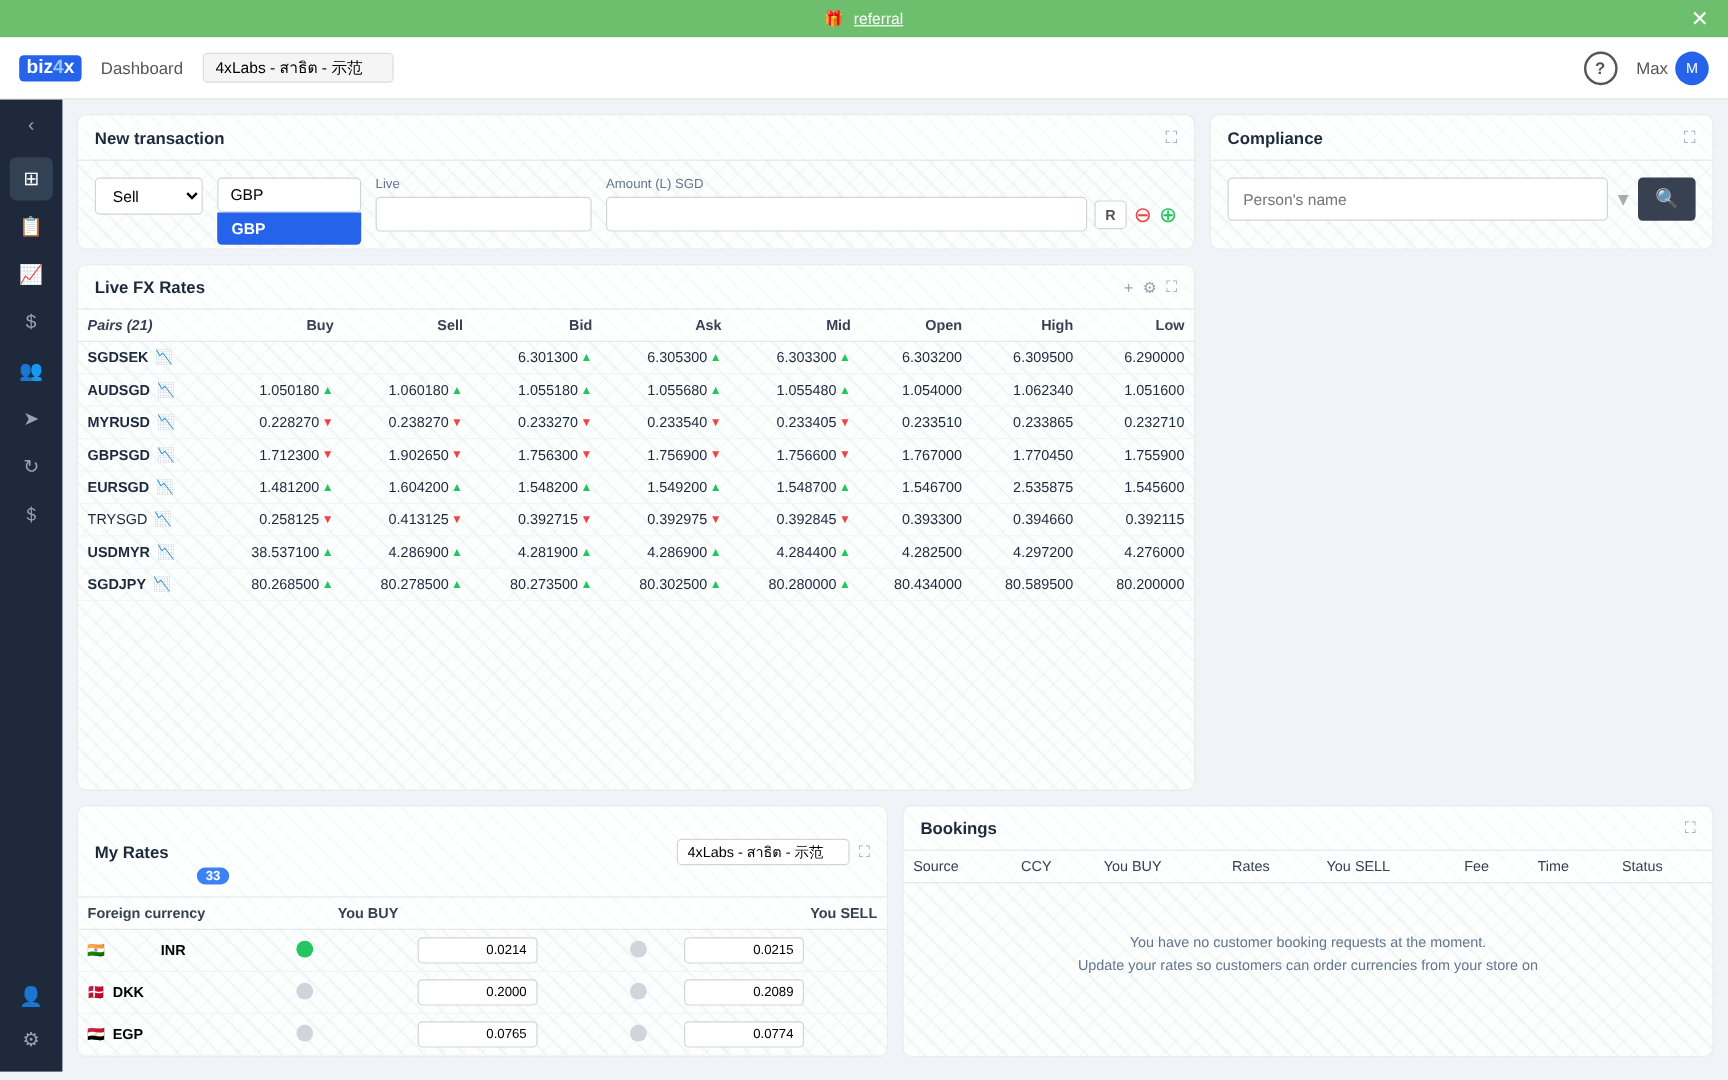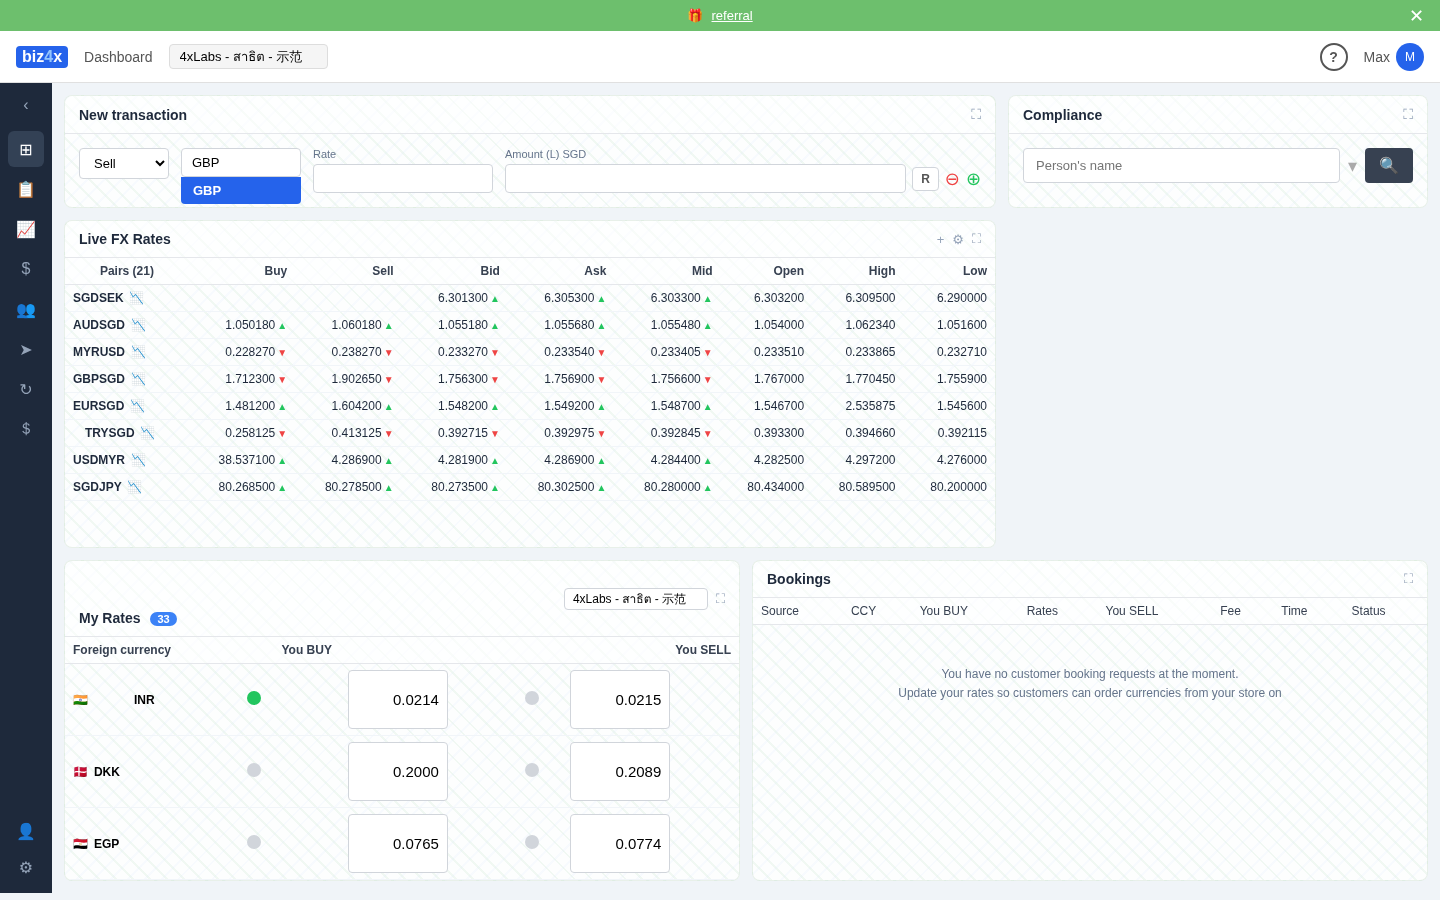--- a/index.html
+++ b/index.html
@@ -257,21 +257,21 @@
     .fx-header-extra { display: flex; gap: 8px; color: #94a3b8; align-items: center; }
     .fx-table { width: 100%; border-collapse: collapse; font-size: 12px; }
     .fx-table th {
       text-align: right;
       padding: 6px 8px;
       font-weight: 600;
       color: #374151;
       border-bottom: 1px solid #e5e7eb;
       background: rgba(255,255,255,0.6);
     }
-    .fx-table th:first-child { text-align: center; }
+    .fx-table th:first-child { text-align: left; font-style: italic; }
     .fx-table td {
       text-align: right;
       padding: 6px 8px;
       border-bottom: 1px solid #f1f5f9;
       color: #1e293b;
     }
     .fx-table td:first-child { text-align: left; font-weight: 600; }
     .pair-cell { display: flex; align-items: center; gap: 6px; }
     .chart-icon { color: #94a3b8; font-size: 12px; cursor: pointer; }
     .arrow-up { color: #22c55e; font-size: 10px; }
@@ -281,21 +281,21 @@
     .bottom-grid {
       grid-column: 1 / -1;
       grid-row: 3;
       display: grid;
       grid-template-columns: 1fr 1fr;
       gap: 12px;
     }
 
     
     .rates-header-row {
-      display: flex; align-items: flex-end; gap: 10px;
+      display: flex; align-items: center; gap: 24px;
     }
     .badge-count {
       background: #3b82f6;
       color: #fff;
       border-radius: 10px;
       padding: 1px 7px;
       font-size: 11px;
       font-weight: 600;
       margin-top: 41px;
     }
@@ -327,22 +327,22 @@
     .toggle-dot {
       width: 14px; height: 14px;
       border-radius: 50%;
       display: inline-block;
     }
     .toggle-dot.green { background: #22c55e; }
     .toggle-dot.gray { background: #d1d5db; }
     .rate-input {
       border: 1px solid #d1d5db;
       border-radius: 4px;
-      padding: 20px 8px;
-      font-size: 15px;
+      padding: 4px 8px;
+      font-size: 11px;
       width: 100px;
       text-align: right;
       background: #fff;
     }
 
     
     .bookings-table { width: 100%; border-collapse: collapse; font-size: 12px; }
     .bookings-table th {
       text-align: left;
       padding: 6px 8px;
@@ -444,21 +444,21 @@
             <select class="tx-select">
               <option>Sell</option>
               <option>Buy</option>
             </select>
           </div>
           <div class="tx-field currency-field">
             <input class="tx-input" value="GBP" style="width: 100%;">
             <div class="currency-dropdown">GBP</div>
           </div>
           <div class="tx-field rate-field">
-            <label class="tx-label">Rate</label>
+            <label class="tx-label">Live</label>
             <input class="tx-input" style="width: 100%;">
           </div>
           <div class="tx-field amount-l-field">
             <label class="tx-label">Amount (L) SGD</label>
             <div class="amount-l-wrapper">
               <input class="tx-input amount-l-input" style="">
               <span class="r-badge">R</span>
               <button class="icon-btn red">⊖</button>
               <button class="icon-btn green">⊕</button>
             </div>
@@ -632,21 +632,21 @@
     <td>
                   <div class="val-with-arrow">1.548700<span class="arrow-up">▲</span></div>
                 </td>
     <td>1.546700</td>
     <td>2.535875</td>
     <td>1.545600</td>
   </tr>
               <tr>
     <td>
       <div class="pair-cell">
-        <span style="cursor:pointer;font-weight:700;margin-left:12px;">TRYSGD</span>
+        <span style="cursor:pointer;font-weight:400;">TRYSGD</span>
         <span class="chart-icon">📉</span>
       </div>
     </td>
     <td>
                   <div class="val-with-arrow">0.258125<span class="arrow-down">▼</span></div>
                 </td>
     <td>
                   <div class="val-with-arrow">0.413125<span class="arrow-down">▼</span></div>
                 </td>
     <td>

